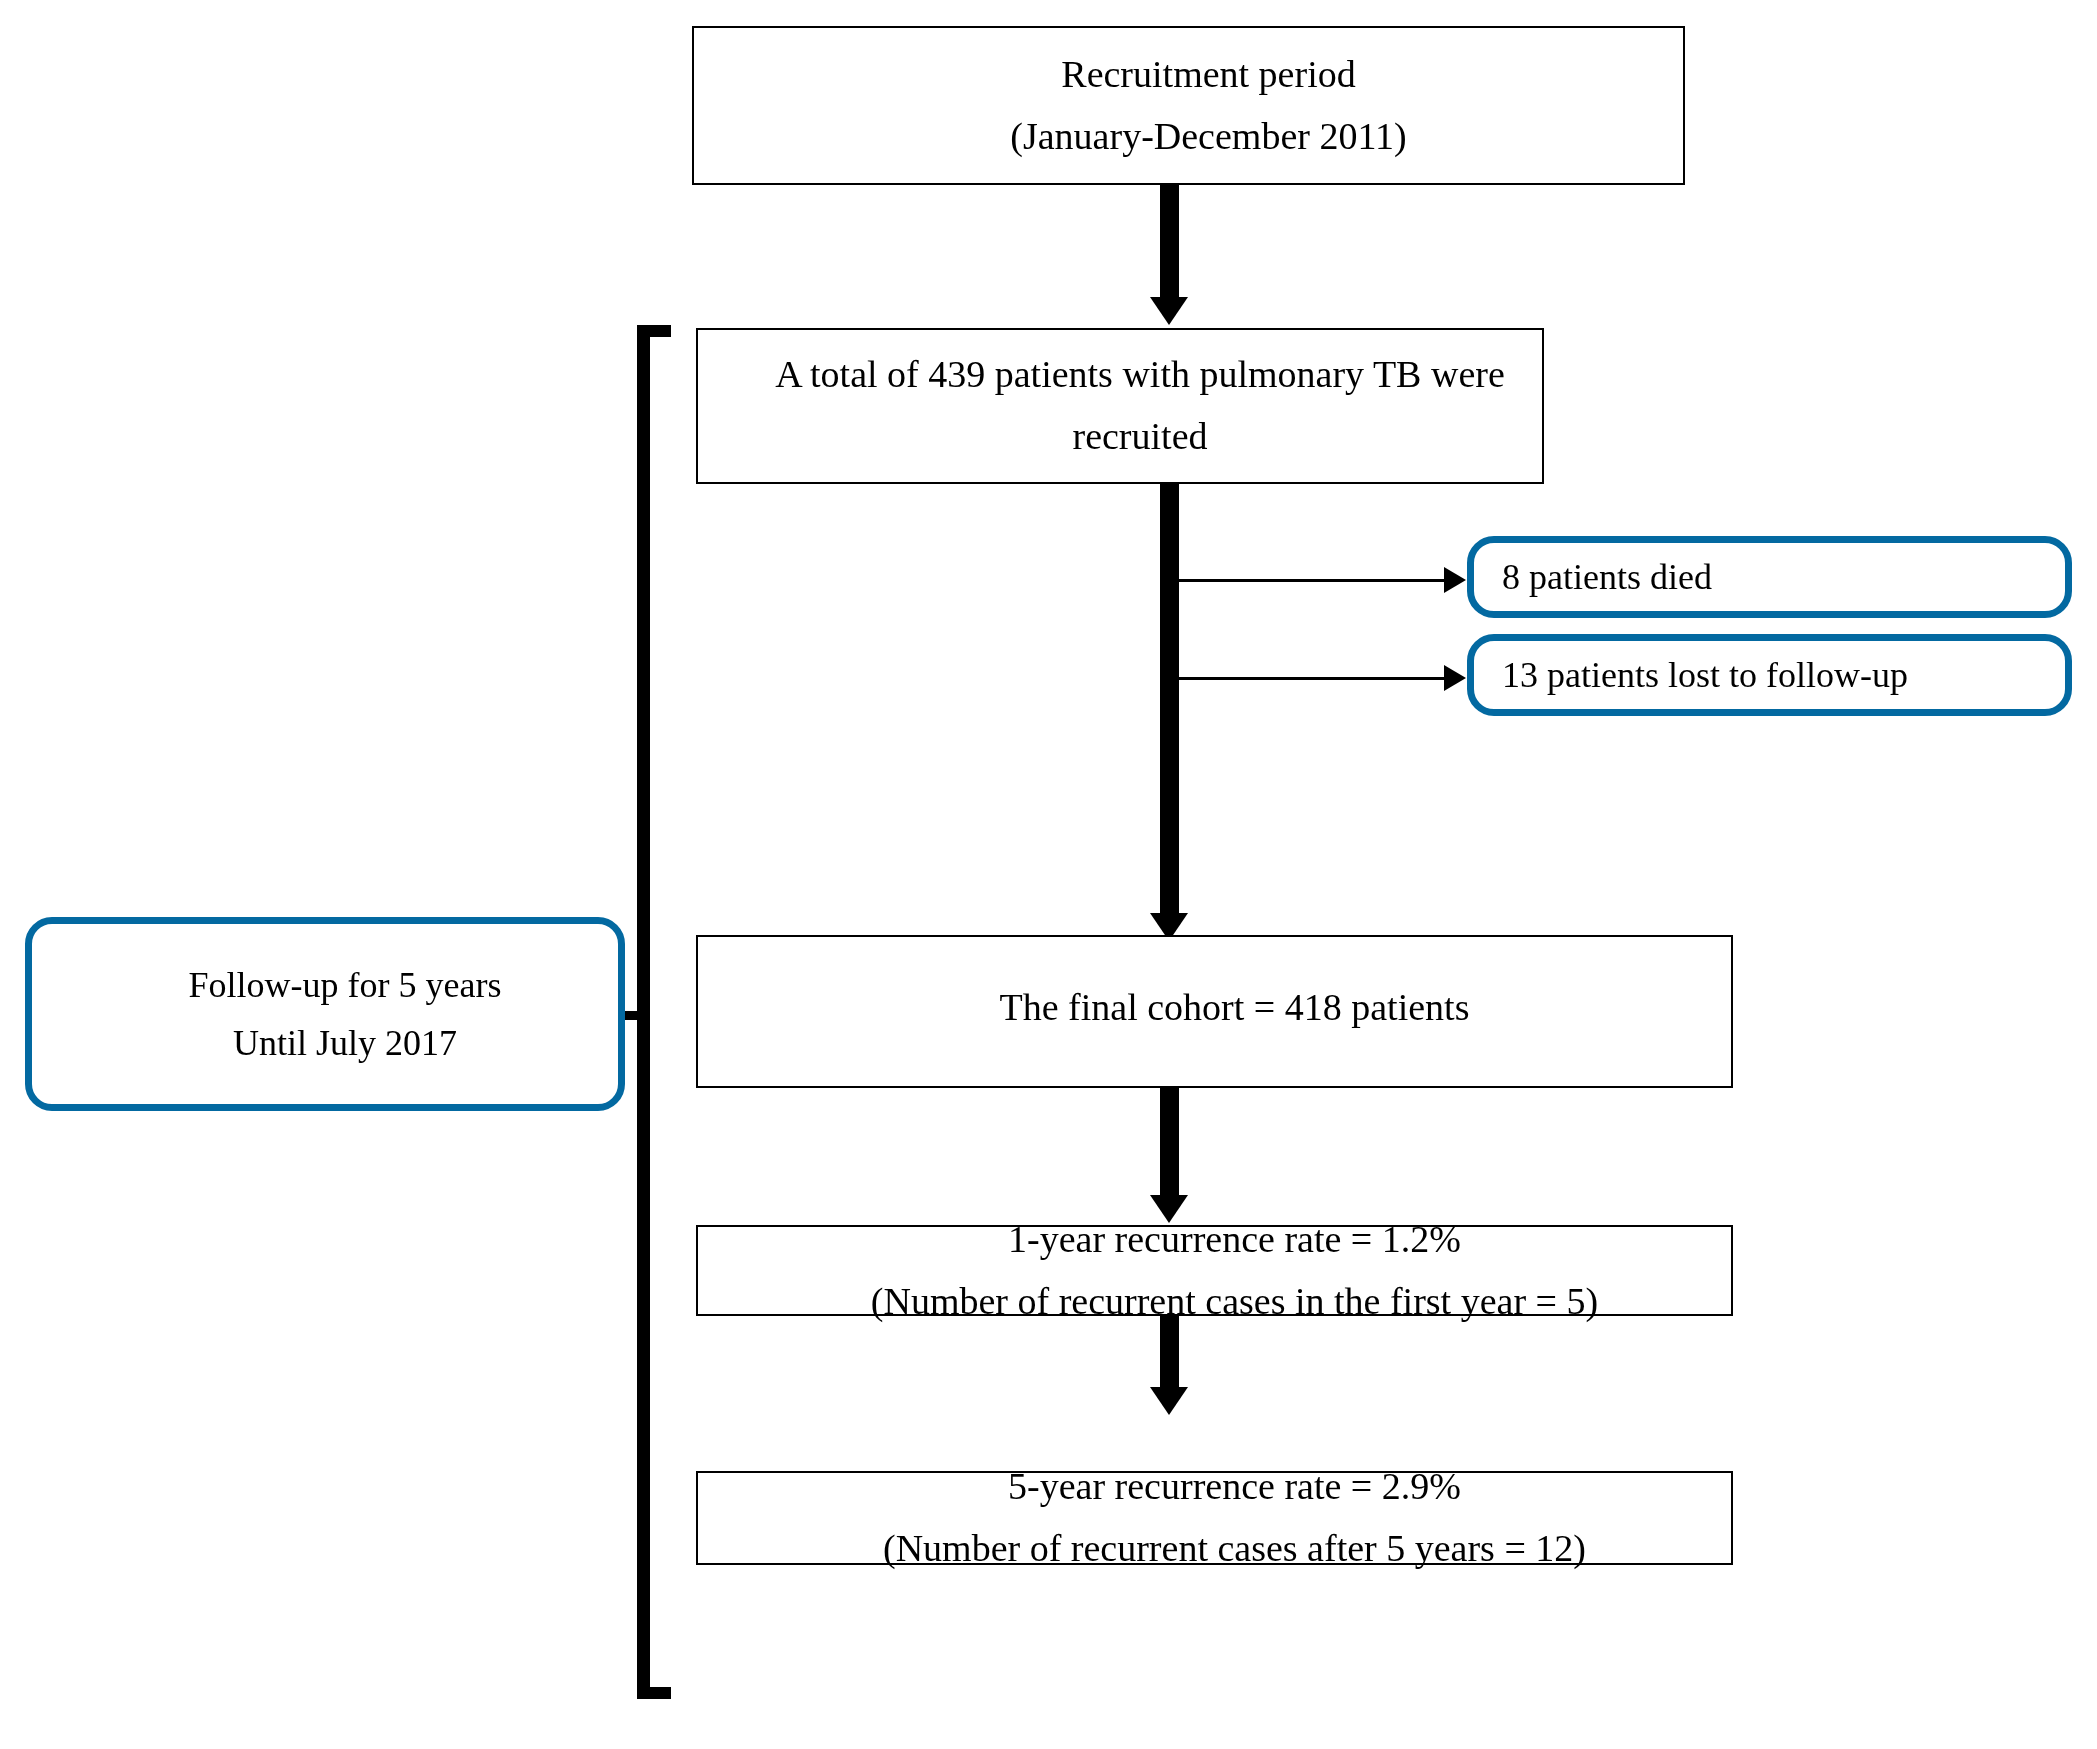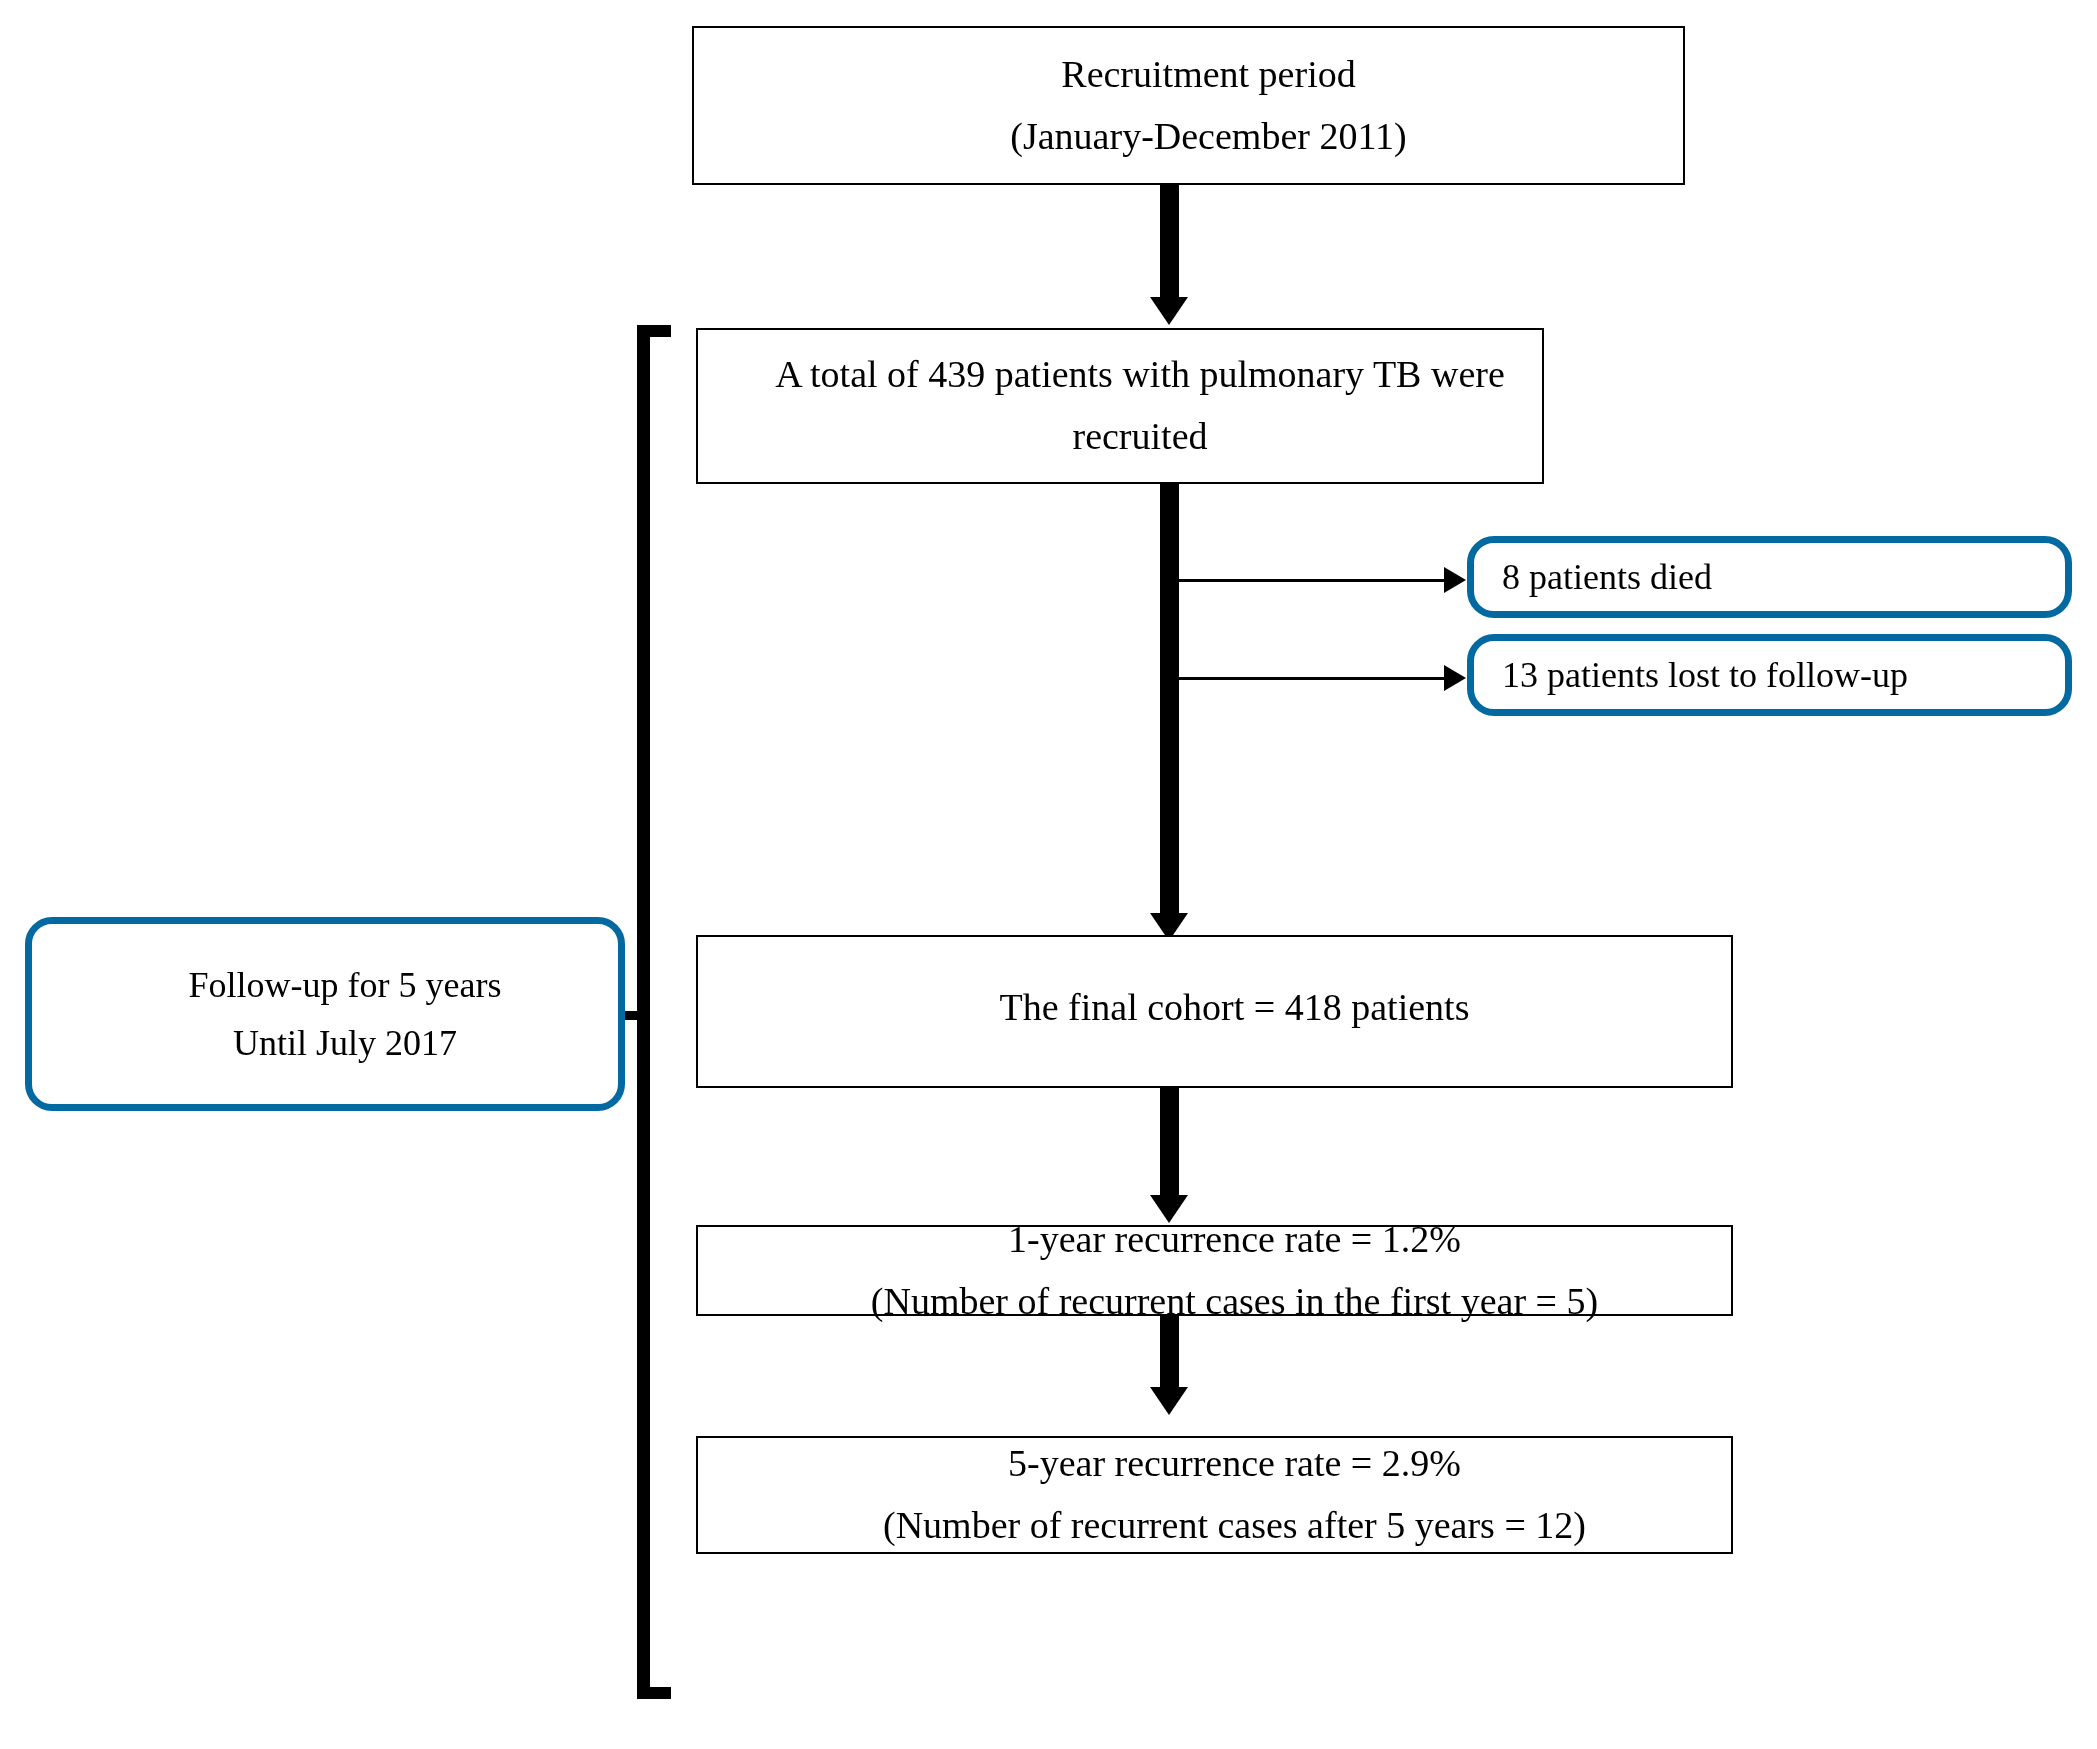--- a/index.html
+++ b/index.html
@@ -149,19 +149,19 @@
   <div class="arrowhead-down" style="left:1150px; top:1195px;"></div>
 
   <div class="node proc" style="left:696px; top:1225px; width:1037px; height:91px;">
     <span class="line">1-year recurrence rate = 1.2%</span>
     <span class="line">(Number of recurrent cases in the first year = 5)</span>
   </div>
 
   <div class="shaft" style="left:1160px; top:1316px; width:19px; height:76px;"></div>
   <div class="arrowhead-down" style="left:1150px; top:1387px;"></div>
 
-  <div class="node proc" style="left:696px; top:1436px; width:1037px; height:118px;">
+  <div class="node proc" style="left:696px; top:1471px; width:1037px; height:94px;">
     <span class="line">5-year recurrence rate = 2.9%</span>
     <span class="line">(Number of recurrent cases after 5 years = 12)</span>
   </div>
 
 </div>
 
 
 </body></html>

